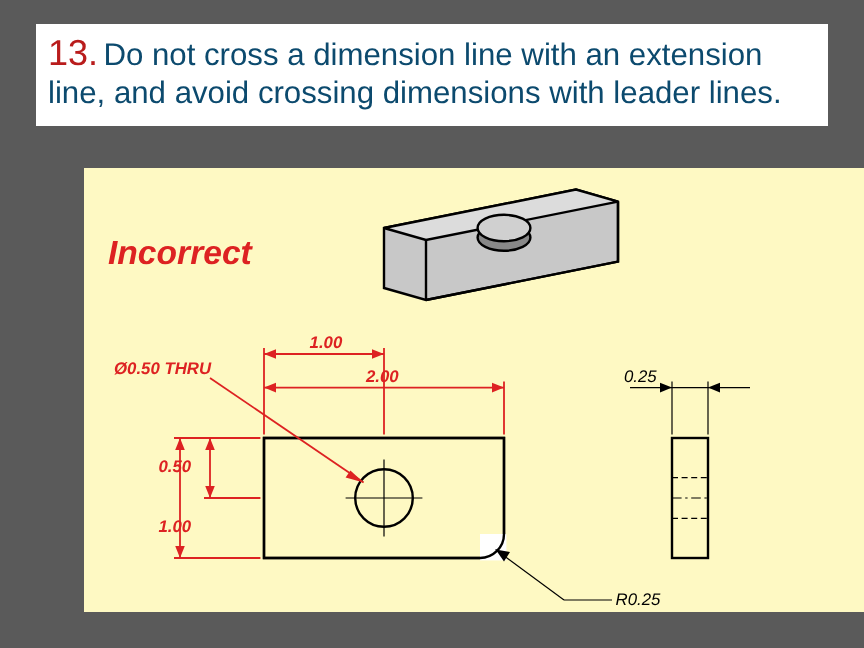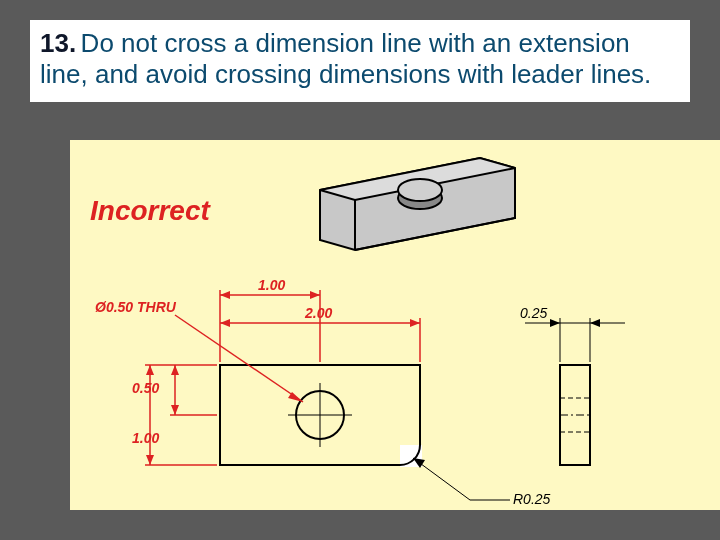--- a/index.html
+++ b/index.html
@@ -1,20 +1,20 @@
 <!DOCTYPE html>
 <html><head>
 <meta charset="utf-8">
 <style>
   html,body{margin:0;padding:0;width:720px;height:540px;overflow:hidden;font-family:Arial,Helvetica,sans-serif;}
   .bg{position:absolute;inset:0;background:#5a5a5a;}
   .bg svg{position:absolute;right:0;bottom:0;}
   .whitebox{position:absolute;}
   .header{left:30px;top:20px;right:30px;background:#fff;padding:8px 10px 12px 10px;}
-  .header .num{font-size:26px;color:#0f172a;font-weight:bold;}
+  .header .num{font-size:30px;color:#b91c1c;}
   .header .txt{font-size:26px;color:#0c4a6e;}
   .figure{left:70px;top:140px;width:693px;height:370px;background:#fef9c3;font-style:italic;}
   .incorrect{position:absolute;left:20px;top:55px;color:#d22;font-weight:bold;font-size:28px;}
   .drawing{position:absolute;left:0;top:0;width:590px;height:370px;}
   .redtxt{fill:#d22;font-family:Arial;font-size:14px;font-weight:bold;}
   .bltxt{fill:#000;font-family:Arial;font-size:14px;}
   .thin{stroke:#000;stroke-width:1;fill:none;}
   .thick{stroke:#000;stroke-width:2;fill:none;}
   .redln{stroke:#d22;stroke-width:1.5;fill:none;}
   .redfill{fill:#d22;}

